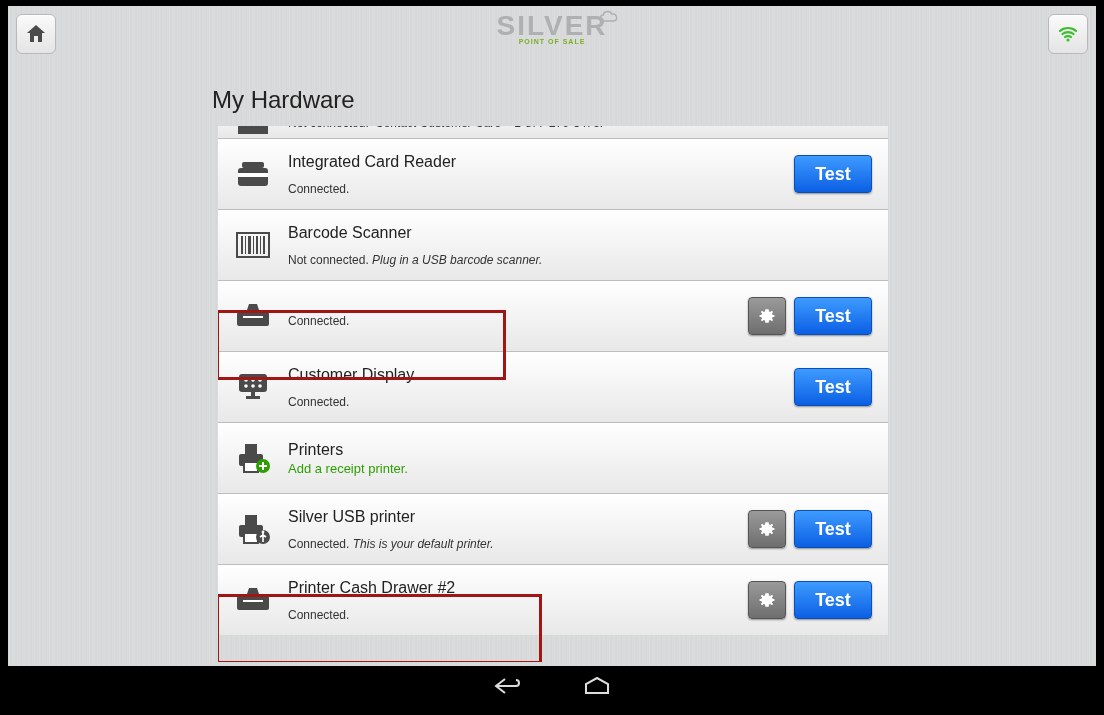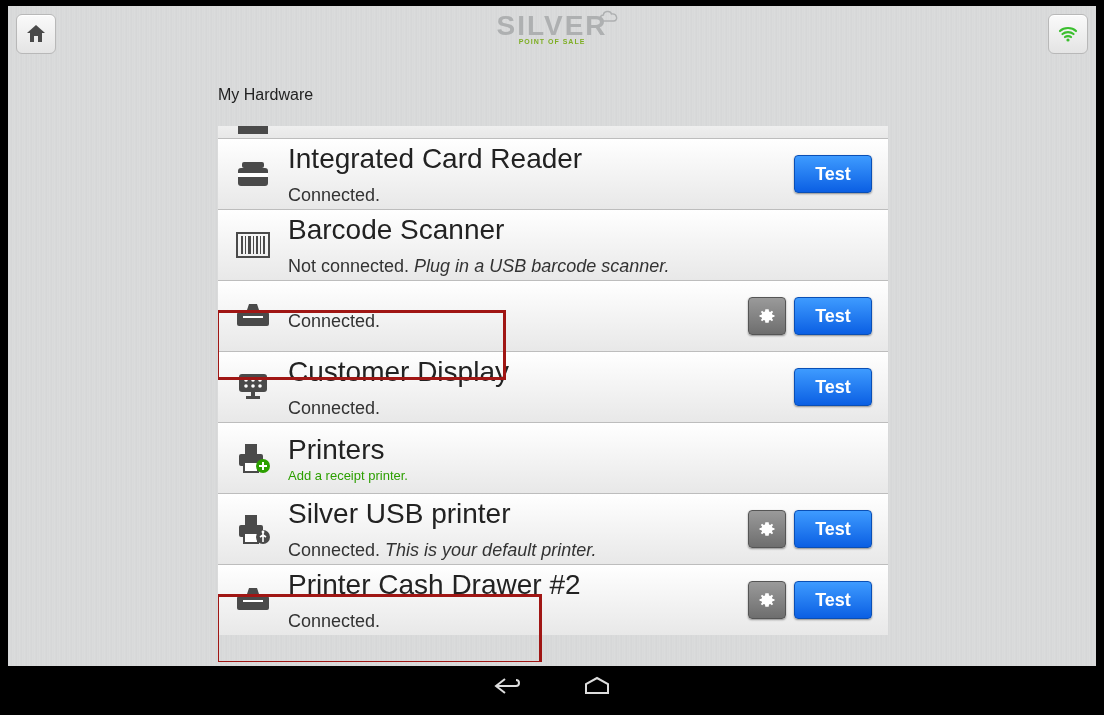--- a/index.html
+++ b/index.html
@@ -16,31 +16,31 @@
   .header{position:relative;height:54px;}
   .home-btn{position:absolute;left:8px;top:8px;width:38px;height:38px;border:1px solid #b8b8b8;border-radius:6px;
     background:linear-gradient(#fafafa,#e4e4e4);box-shadow:inset 0 1px 0 #fff;display:flex;align-items:center;justify-content:center;}
   .wifi-btn{position:absolute;right:8px;top:8px;width:38px;height:38px;border:1px solid #b8b8b8;border-radius:6px;
     background:linear-gradient(#fafafa,#e4e4e4);box-shadow:inset 0 1px 0 #fff;display:flex;align-items:center;justify-content:center;}
   .logo{position:absolute;left:50%;top:6px;transform:translateX(-50%);text-align:center;line-height:1;letter-spacing:2px;}
   .logo .l1{font-size:28px;font-weight:600;color:#aeb0b1;font-family:Arial,Helvetica,sans-serif;}
   .logo .cloud{position:absolute;right:-12px;top:-3px;}
   .logo .l2{font-size:7px;font-weight:700;color:#7eae23;letter-spacing:1px;margin-top:-2px;}
 
-  .page-title{position:absolute;left:210px;top:80px;font-size:16px;font-weight:500;color:#222;}
+  .page-title{position:absolute;left:204px;top:80px;font-size:24px;font-weight:500;color:#222;}
 
   .listwrap{position:absolute;left:210px;top:120px;width:670px;height:536px;overflow:hidden;}
   .list{position:relative;top:-30px;}
   .row{display:flex;align-items:center;height:70px;border-top:1px solid #bdbdbd;
     background:linear-gradient(#ffffff,#e8e8e8);position:relative;}
   .partial{height:42px;}
   .iconcell{width:70px;display:flex;align-items:center;justify-content:center;flex:0 0 70px;}
   .textcell{flex:1;min-width:0;}
-  .title{font-size:28px;color:#222;line-height:1.2;}
-  .status{font-size:18px;color:#333;margin-top:10px;}
+  .title{font-size:16px;color:#222;line-height:1.2;}
+  .status{font-size:12px;color:#333;margin-top:10px;}
   .status .hint{font-style:italic;color:#333;}
   .status-green{color:#2c9f00;font-size:13px;margin-top:2px;}
   .btncell{display:flex;align-items:center;padding-right:16px;gap:8px;}
   .btn{height:36px;border-radius:4px;display:flex;align-items:center;justify-content:center;
     box-shadow:0 1px 2px rgba(0,0,0,0.4);color:#fff;font-weight:700;font-size:18px;}
   .btn-blue{width:76px;background:linear-gradient(#3e9bff,#0b5fe3);border:1px solid #0a4fb5;}
   .btn-green{width:76px;background:linear-gradient(#4fc53f,#1f9a10);border:1px solid #197d0c;}
   .btn-gear{width:36px;background:linear-gradient(#9a9a9a,#6e6e6e);border:1px solid #555;}
   .svg-icon{fill:#4a4a4a;}
 

